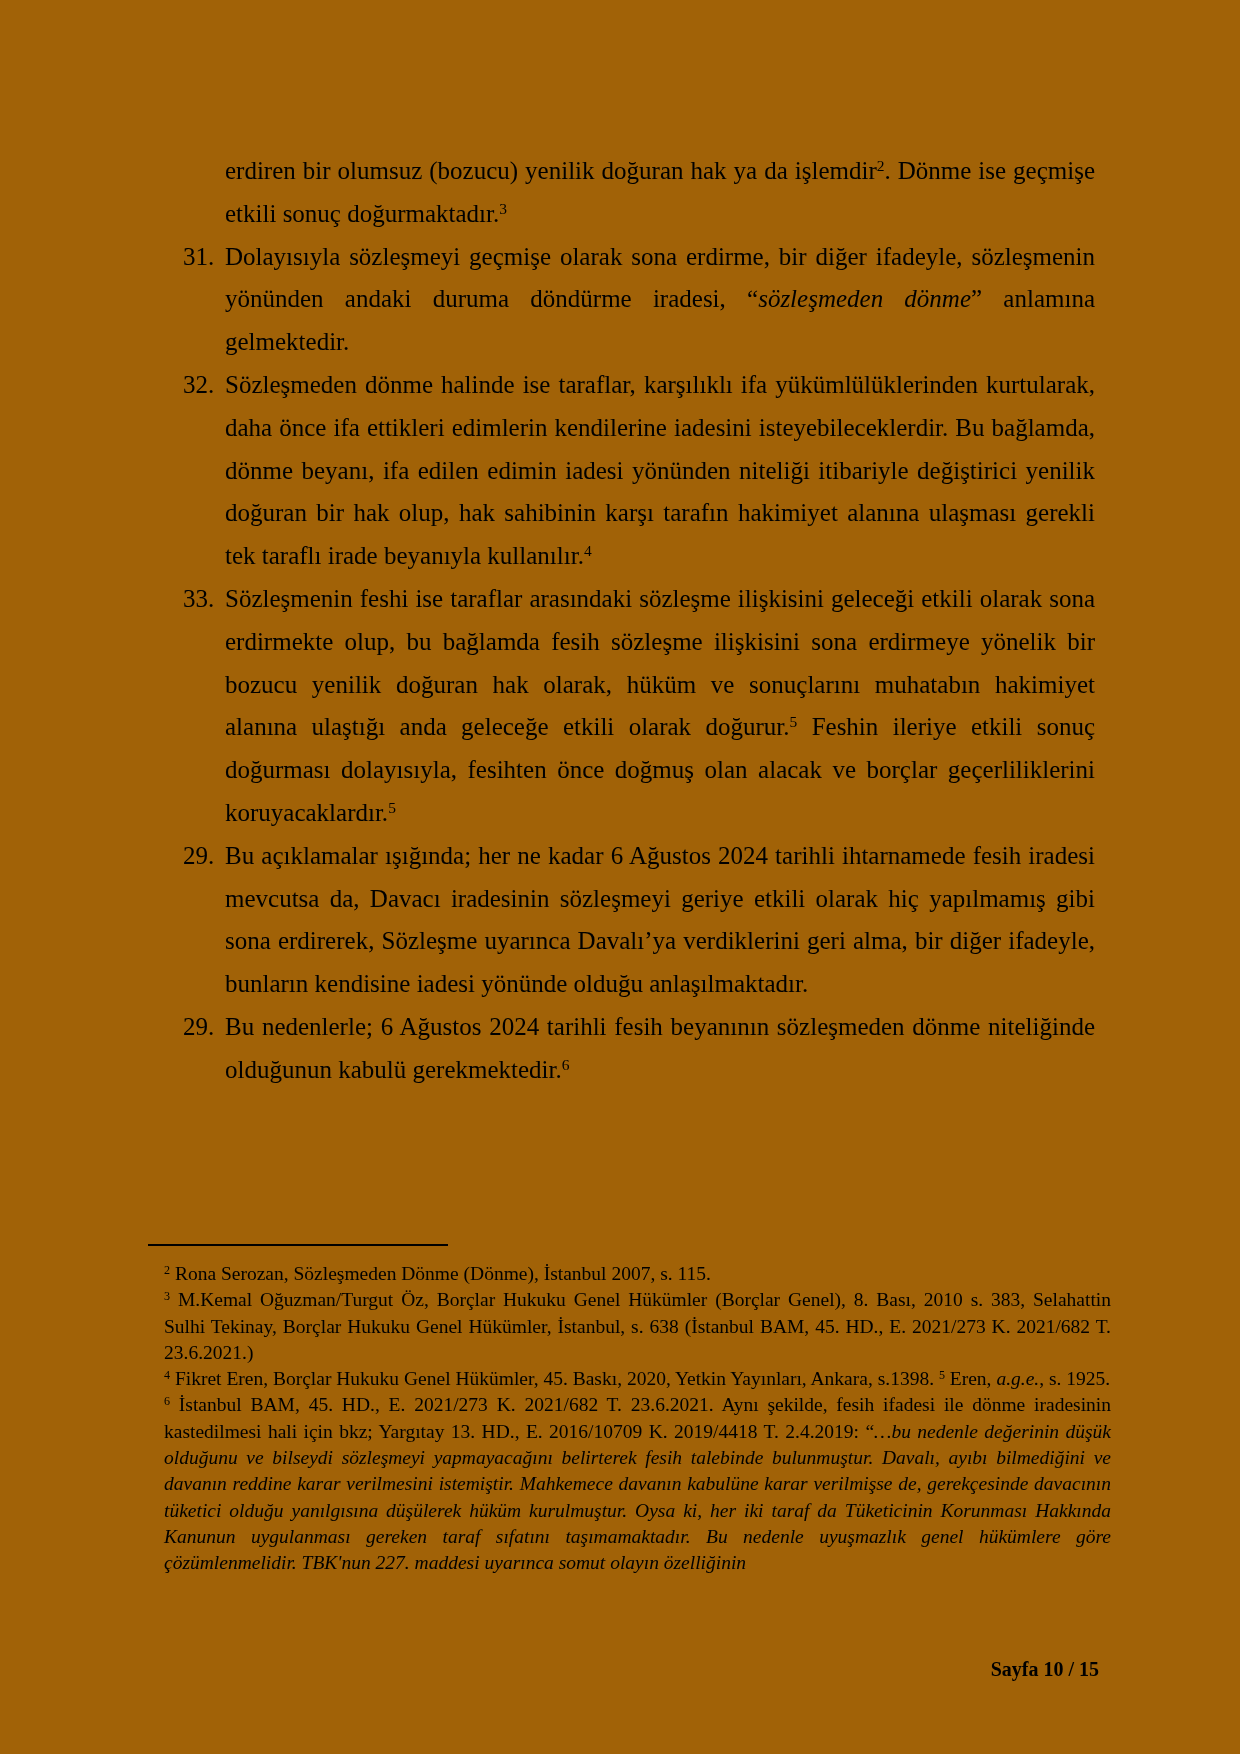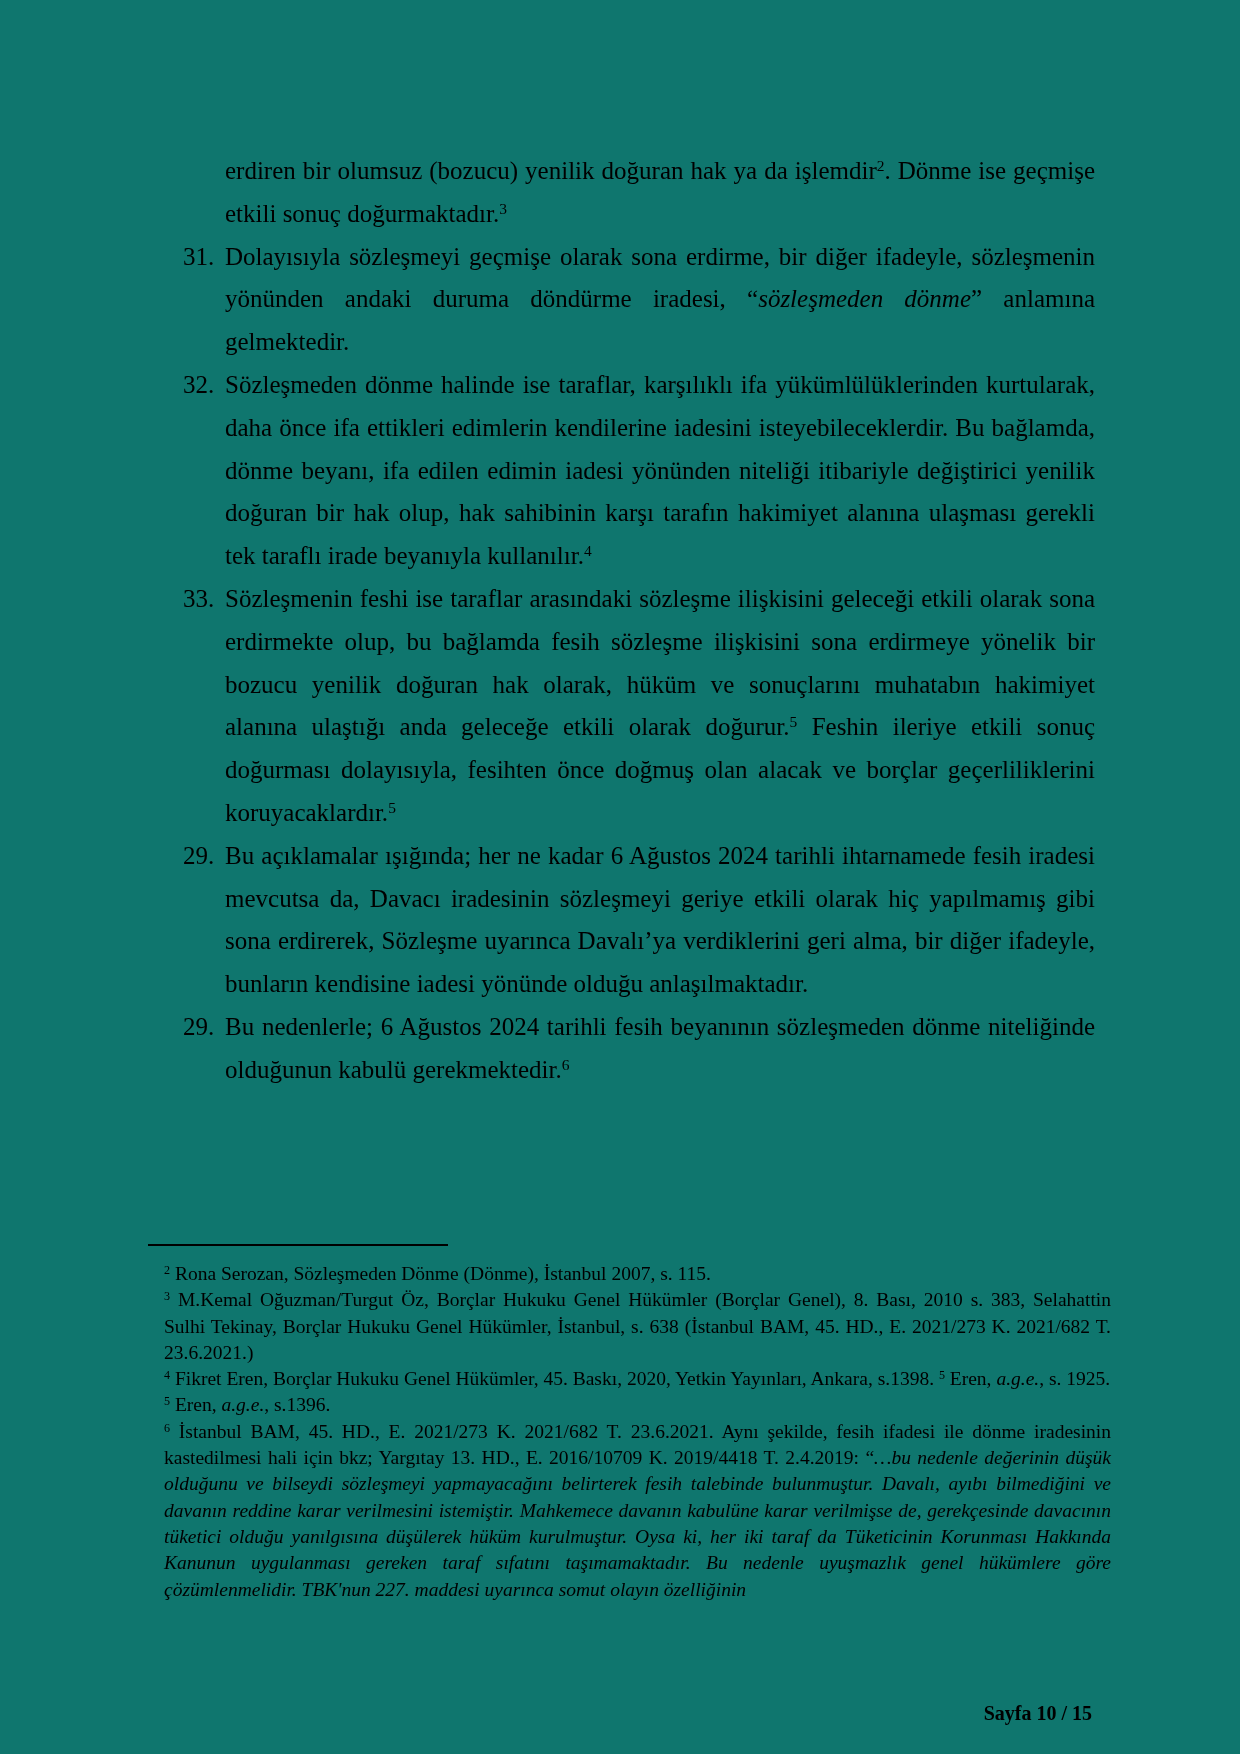--- a/index.html
+++ b/index.html
@@ -1,20 +1,20 @@
 <!DOCTYPE html>
 <html lang="tr"><head>
 <meta charset="utf-8">
 <style>
   html, body { margin: 0; padding: 0; background: #ffffff; }
   .page {
     position: relative;
     width: 1240px;
     height: 1754px;
-    background: #0f766e;
+    background: #a16207;
     color: #000000;
     font-family: "Liberation Serif", "DejaVu Serif", serif;
     overflow: hidden;
   }
   .body-block {
     position: absolute;
     left: 183px;
     top: 150px;
     width: 912px;
     font-size: 25px;
@@ -44,41 +44,39 @@
     left: 164px;
     top: 1261px;
     width: 947px;
     font-size: 19.5px;
     line-height: 26.3px;
     text-align: justify;
   }
   .footer {
     position: absolute;
     top: 1658px;
-    right: 148px;
+    right: 141px;
     font-size: 20px;
     font-weight: bold;
-    margin-top: 44px;
   }
   i { }
 </style>
 </head>
 <body>
 
 <div class="page">
   <div class="body-block">
       <div class="para"><span>erdiren bir olumsuz (bozucu) yenilik doğuran hak ya da işlemdir</span><sup>2</sup><span>. Dönme ise geçmişe etkili sonuç doğurmaktadır.</span><sup>3</sup></div>
       <div class="para numbered"><span class="num">31.</span><span>Dolayısıyla sözleşmeyi geçmişe olarak sona erdirme, bir diğer ifadeyle, sözleşmenin yönünden andaki duruma döndürme iradesi, “</span><i>sözleşmeden dönme</i><span>” anlamına gelmektedir.</span></div>
       <div class="para numbered"><span class="num">32.</span><span>Sözleşmeden dönme halinde ise taraflar, karşılıklı ifa yükümlülüklerinden kurtularak, daha önce ifa ettikleri edimlerin kendilerine iadesini isteyebileceklerdir. Bu bağlamda, dönme beyanı, ifa edilen edimin iadesi yönünden niteliği itibariyle değiştirici yenilik doğuran bir hak olup, hak sahibinin karşı tarafın hakimiyet alanına ulaşması gerekli tek taraflı irade beyanıyla kullanılır.</span><sup>4</sup></div>
       <div class="para numbered"><span class="num">33.</span><span>Sözleşmenin feshi ise taraflar arasındaki sözleşme ilişkisini geleceği etkili olarak sona erdirmekte olup, bu bağlamda fesih sözleşme ilişkisini sona erdirmeye yönelik bir bozucu yenilik doğuran hak olarak, hüküm ve sonuçlarını muhatabın hakimiyet alanına ulaştığı anda geleceğe etkili olarak doğurur.</span><sup>5</sup><span> Feshin ileriye etkili sonuç doğurması dolayısıyla, fesihten önce doğmuş olan alacak ve borçlar geçerliliklerini koruyacaklardır.</span><sup>5</sup></div>
       <div class="para numbered"><span class="num">29.</span><span>Bu açıklamalar ışığında; her ne kadar 6 Ağustos 2024 tarihli ihtarnamede fesih iradesi mevcutsa da, Davacı iradesinin sözleşmeyi geriye etkili olarak hiç yapılmamış gibi sona erdirerek, Sözleşme uyarınca Davalı’ya verdiklerini geri alma, bir diğer ifadeyle, bunların kendisine iadesi yönünde olduğu anlaşılmaktadır.</span></div>
       <div class="para numbered"><span class="num">29.</span><span>Bu nedenlerle; 6 Ağustos 2024 tarihli fesih beyanının sözleşmeden dönme niteliğinde olduğunun kabulü gerekmektedir.</span><sup>6</sup></div>
     </div>
   <div class="fn-sep"></div>
   <div class="fn-block">
       <div class="fnote"><sup>2</sup><span> Rona Serozan, Sözleşmeden Dönme (Dönme), İstanbul 2007, s. 115.</span></div>
       <div class="fnote"><sup>3</sup><span> M.Kemal Oğuzman/Turgut Öz, Borçlar Hukuku Genel Hükümler (Borçlar Genel), 8. Bası, 2010 s. 383, Selahattin Sulhi Tekinay, Borçlar Hukuku Genel Hükümler, İstanbul, s. 638 (İstanbul BAM, 45. HD., E. 2021/273 K. 2021/682 T. 23.6.2021.)</span></div>
       <div class="fnote"><sup>4</sup><span> Fikret Eren, Borçlar Hukuku Genel Hükümler, 45. Baskı, 2020, Yetkin Yayınları, Ankara, s.1398. </span><sup>5</sup><span> Eren, </span><i>a.g.e.</i><span>, s. 1925.</span></div>
-      <div class="fnote"><sup>5</sup><span> Eren, </span><i>a.g.e.</i><span>, s.1396.</span></div>
       <div class="fnote"><sup>6</sup><span> İstanbul BAM, 45. HD., E. 2021/273 K. 2021/682 T. 23.6.2021. Aynı şekilde, fesih ifadesi ile dönme iradesinin kastedilmesi hali için bkz; Yargıtay 13. HD., E. 2016/10709 K. 2019/4418 T. 2.4.2019: “</span><i>…bu nedenle değerinin düşük olduğunu ve bilseydi sözleşmeyi yapmayacağını belirterek fesih talebinde bulunmuştur. Davalı, ayıbı bilmediğini ve davanın reddine karar verilmesini istemiştir. Mahkemece davanın kabulüne karar verilmişse de, gerekçesinde davacının tüketici olduğu yanılgısına düşülerek hüküm kurulmuştur. Oysa ki, her iki taraf da Tüketicinin Korunması Hakkında Kanunun uygulanması gereken taraf sıfatını taşımamaktadır. Bu nedenle uyuşmazlık genel hükümlere göre çözümlenmelidir. TBK'nun 227. maddesi uyarınca somut olayın özelliğinin</i></div>
     </div>
   <div class="footer">Sayfa 10 / 15</div>
 </div>
 
 </body></html>

